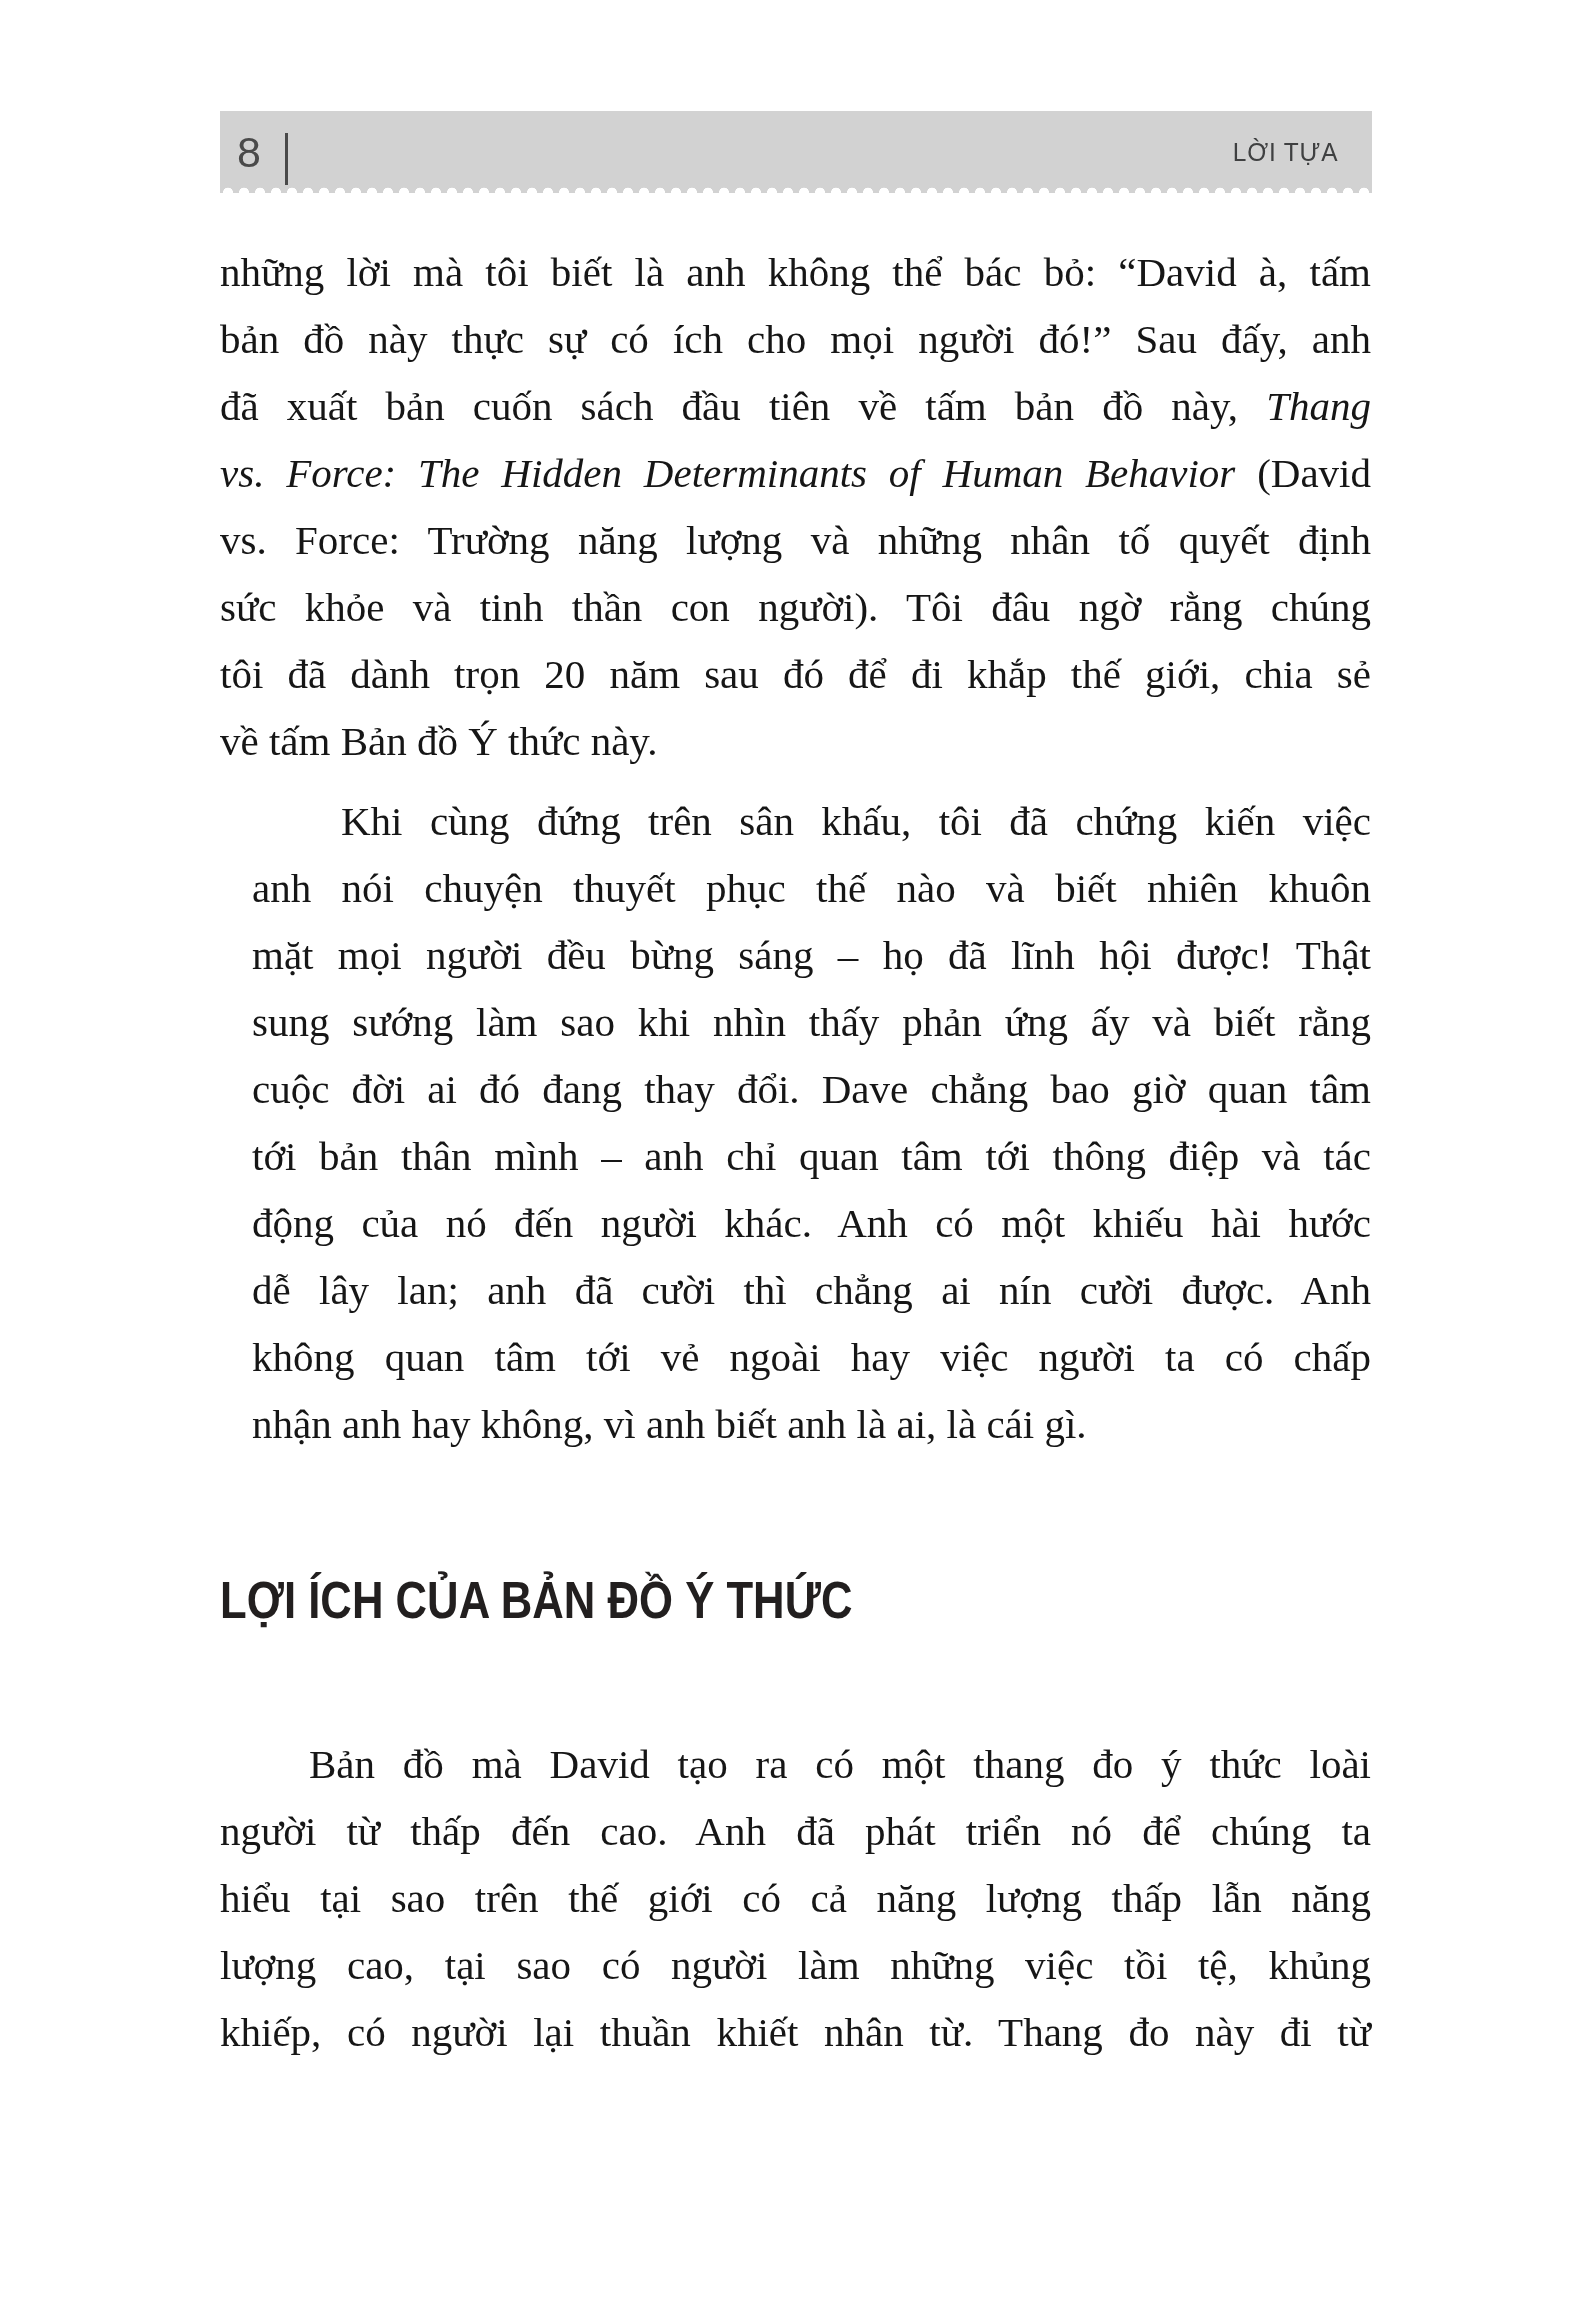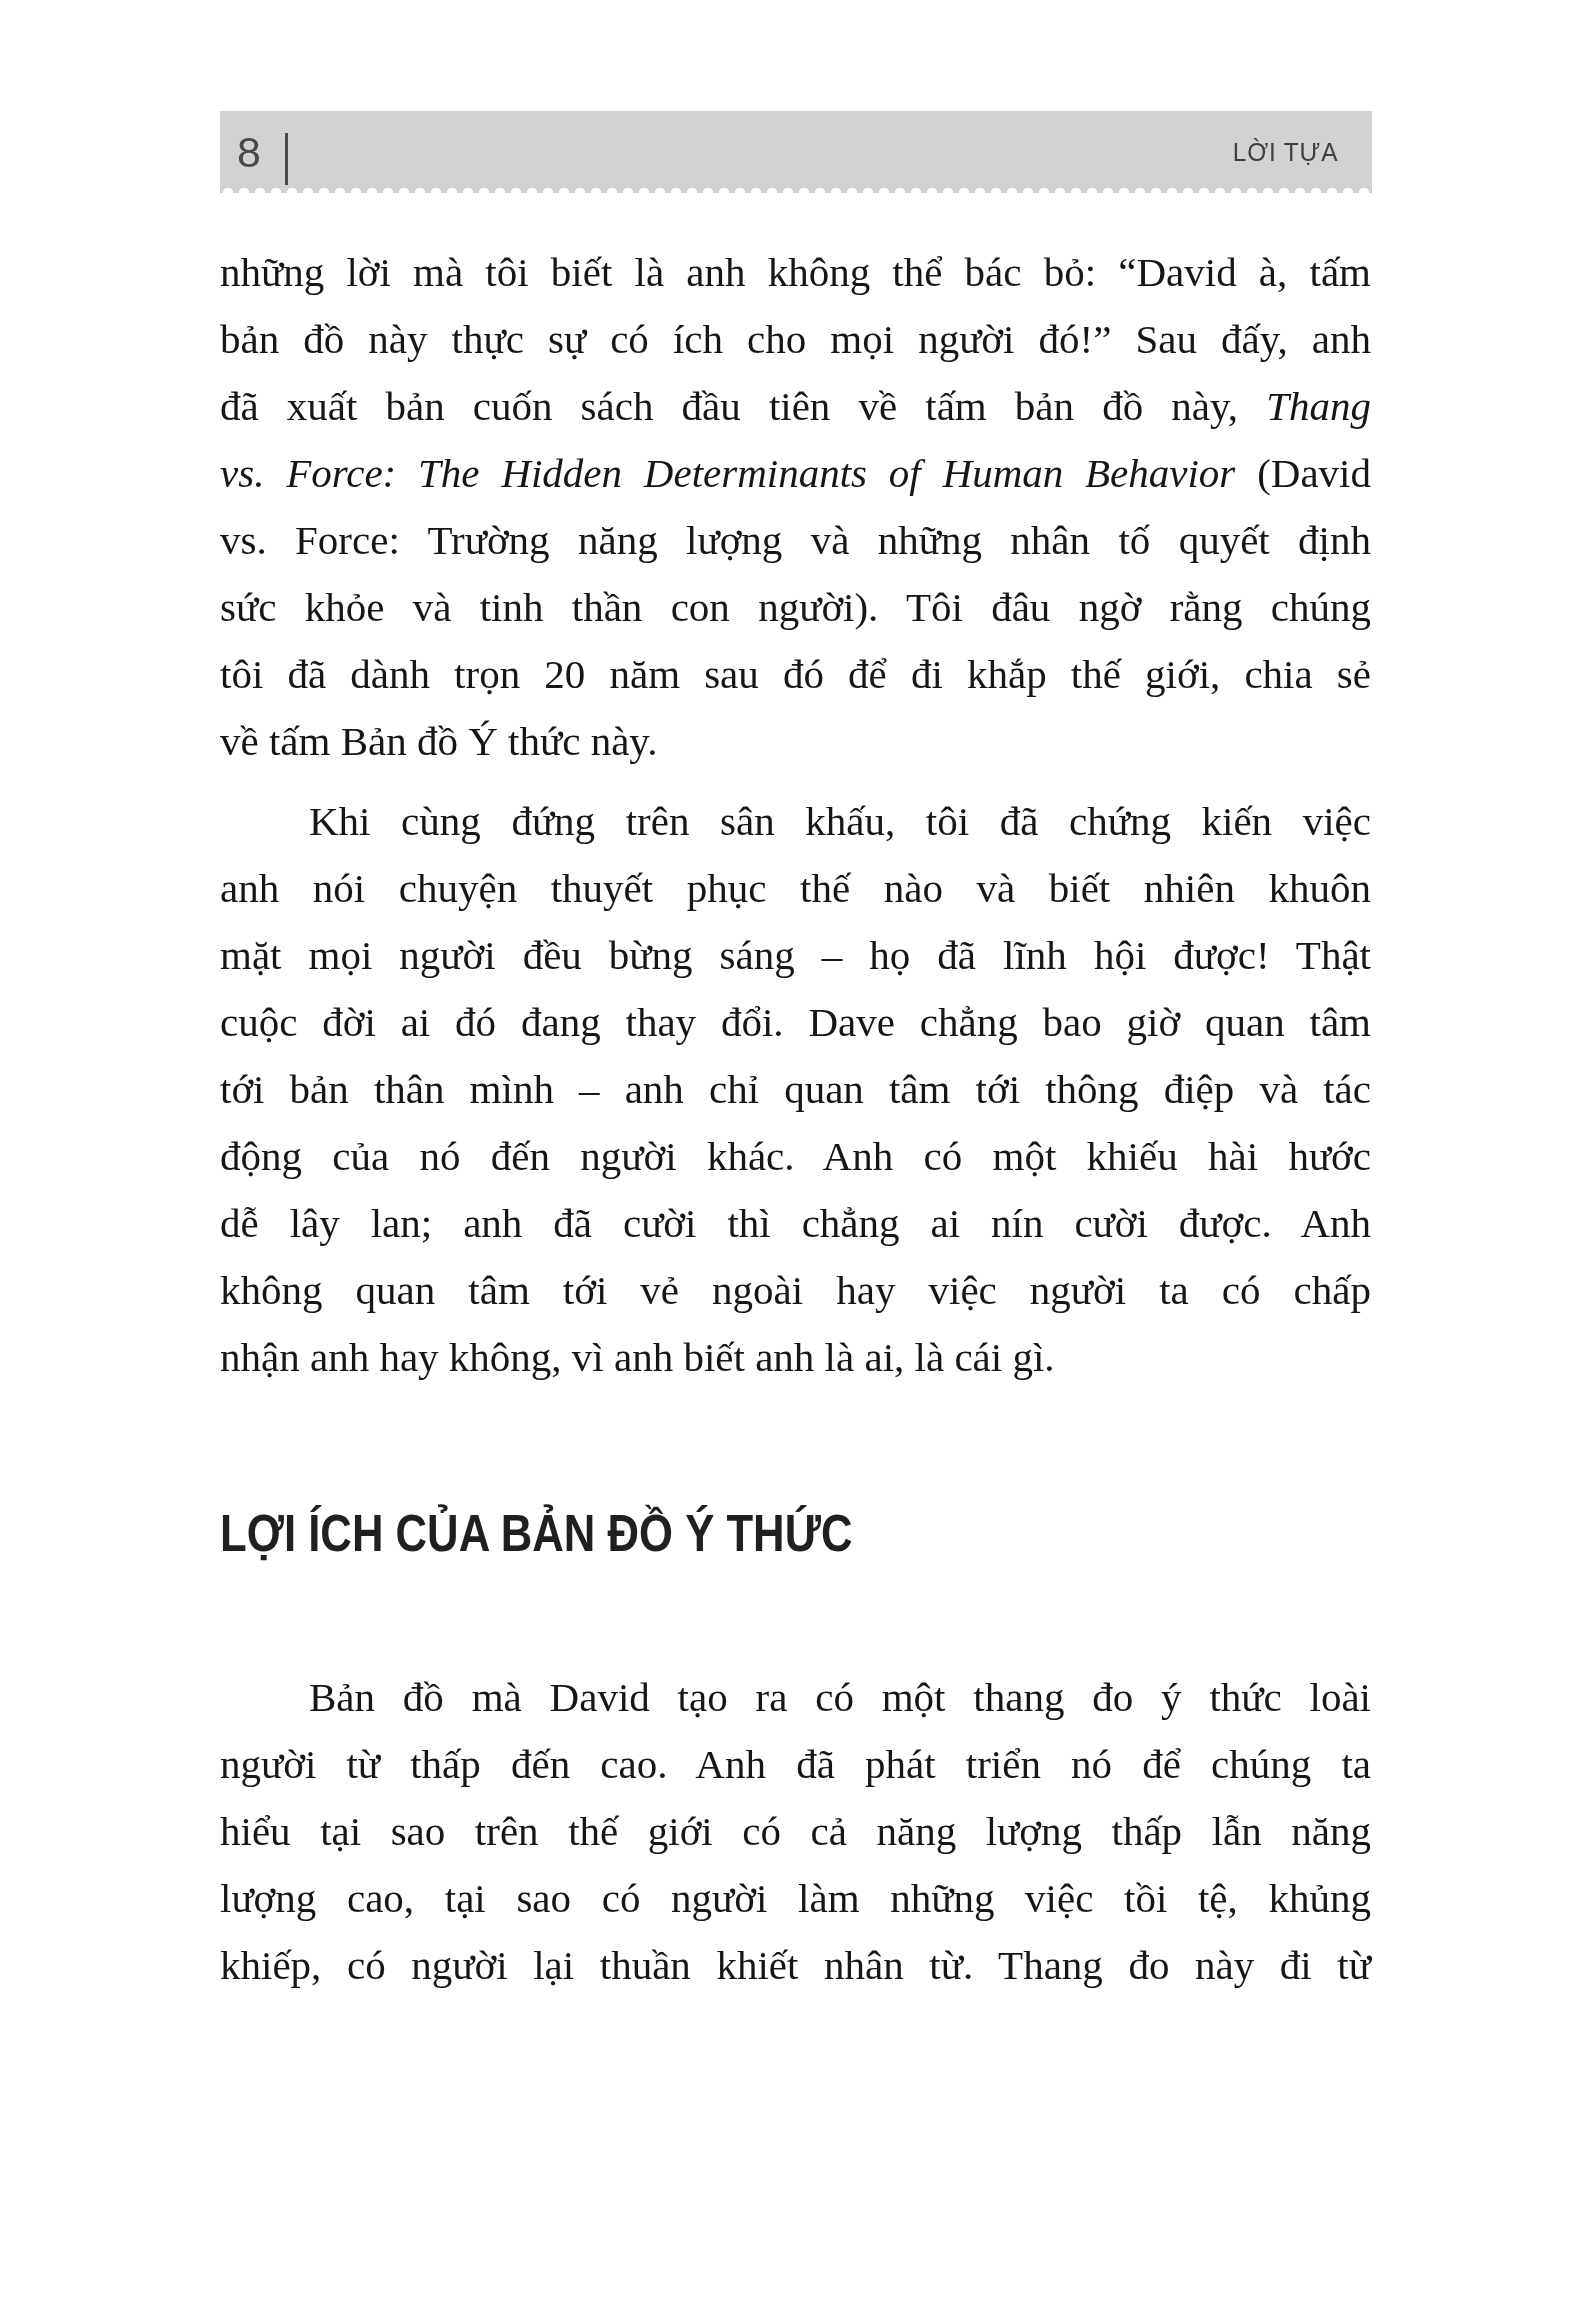--- a/index.html
+++ b/index.html
@@ -66,21 +66,21 @@
   }
 
   
   .body-text {
     position: absolute;
     left: 220px;
     top: 239px;
     width: 1151px;
     color: #161616;
   }
-  .paragraph + .paragraph { margin-top: 13px; }
+  .paragraph + .paragraph { margin-top: 13px; margin-left: 32px; }
   .line {
     height: 67px;
     line-height: 67px;
     font-size: 41px;
     text-align: justify;
     text-align-last: justify;
     white-space: normal;
   }
   .line.last { text-align-last: left; }
   .line.indent { text-indent: 89px; }
@@ -121,20 +121,21 @@
         <div class="line"><i>vs. Force: The Hidden Determinants of Human Behavior</i><span> (David</span></div>
         <div class="line"><span>vs. Force: Trường năng lượng và những nhân tố quyết định</span></div>
         <div class="line"><span>sức khỏe và tinh thần con người). Tôi đâu ngờ rằng chúng</span></div>
         <div class="line"><span>tôi đã dành trọn 20 năm sau đó để đi khắp thế giới, chia sẻ</span></div>
         <div class="line last"><span>về tấm Bản đồ Ý thức này.</span></div>
       </div>
       <div class="paragraph">
         <div class="line indent"><span>Khi cùng đứng trên sân khấu, tôi đã chứng kiến việc</span></div>
         <div class="line"><span>anh nói chuyện thuyết phục thế nào và biết nhiên khuôn</span></div>
         <div class="line"><span>mặt mọi người đều bừng sáng – họ đã lĩnh hội được! Thật</span></div>
+        <div class="line"><span>sung sướng làm sao khi nhìn thấy phản ứng ấy và biết rằng</span></div>
         <div class="line"><span>cuộc đời ai đó đang thay đổi. Dave chẳng bao giờ quan tâm</span></div>
         <div class="line"><span>tới bản thân mình – anh chỉ quan tâm tới thông điệp và tác</span></div>
         <div class="line"><span>động của nó đến người khác. Anh có một khiếu hài hước</span></div>
         <div class="line"><span>dễ lây lan; anh đã cười thì chẳng ai nín cười được. Anh</span></div>
         <div class="line"><span>không quan tâm tới vẻ ngoài hay việc người ta có chấp</span></div>
         <div class="line last"><span>nhận anh hay không, vì anh biết anh là ai, là cái gì.</span></div>
       </div>
       <div class="section-heading">LỢI ÍCH CỦA BẢN ĐỒ Ý THỨC</div>
       <div class="paragraph">
         <div class="line indent"><span>Bản đồ mà David tạo ra có một thang đo ý thức loài</span></div>

